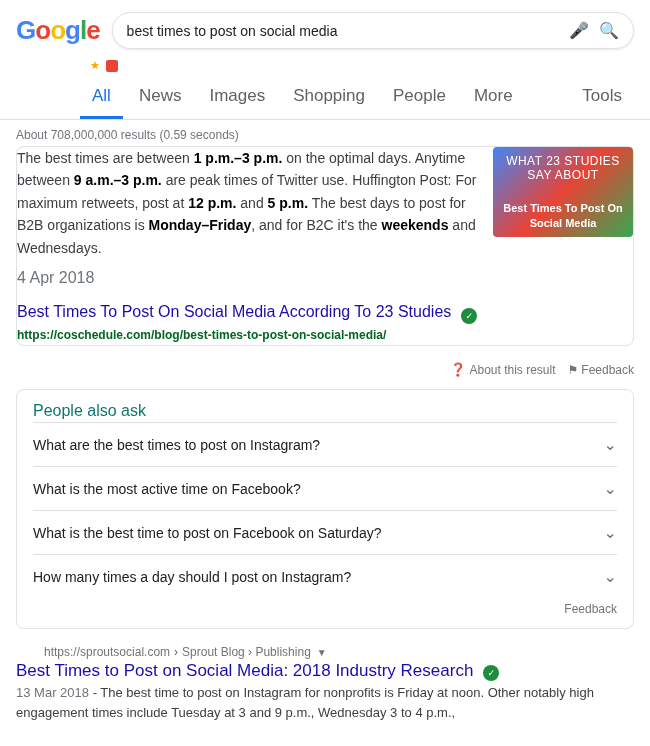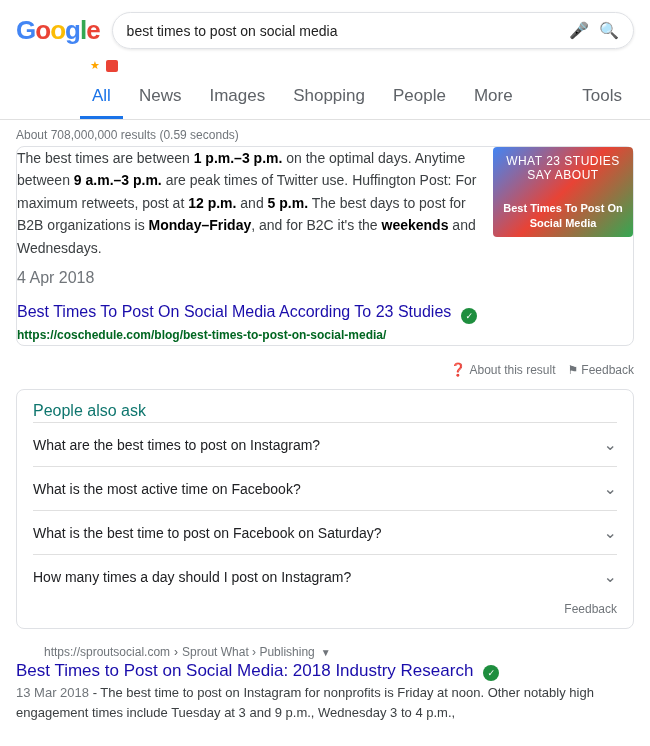--- a/index.html
+++ b/index.html
@@ -163,21 +163,21 @@
     </div>
     <div class="paa-feedback">
       <span>Feedback</span>
     </div>
   </div>
 
   <div class="search-result">
     <div class="result-source">
       <span>https://sproutsocial.com</span>
       <span style="color:#5f6368;">›</span>
-      <span>Sprout What › Publishing</span>
+      <span>Sprout Blog › Publishing</span>
       <span class="dropdown-arrow">▼</span>
     </div>
     <div class="result-title-row">
       <a class="result-title">Best Times to Post on Social Media: 2018 Industry Research</a>
       <span class="verified-check">✓</span>
     </div>
     <div class="result-snippet">
       <span class="result-date">13 Mar 2018</span>
       <span> - </span>
       <span>The best time to post on Instagram for nonprofits is Friday at noon. Other notably high engagement times include Tuesday at 3 and 9 p.m., Wednesday 3 to 4 p.m., </span>

